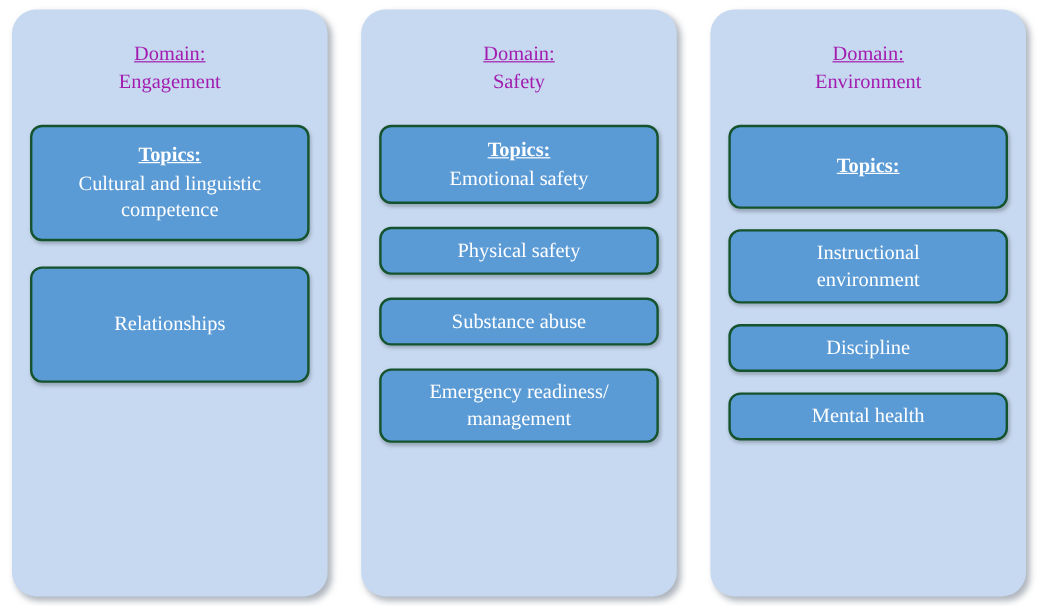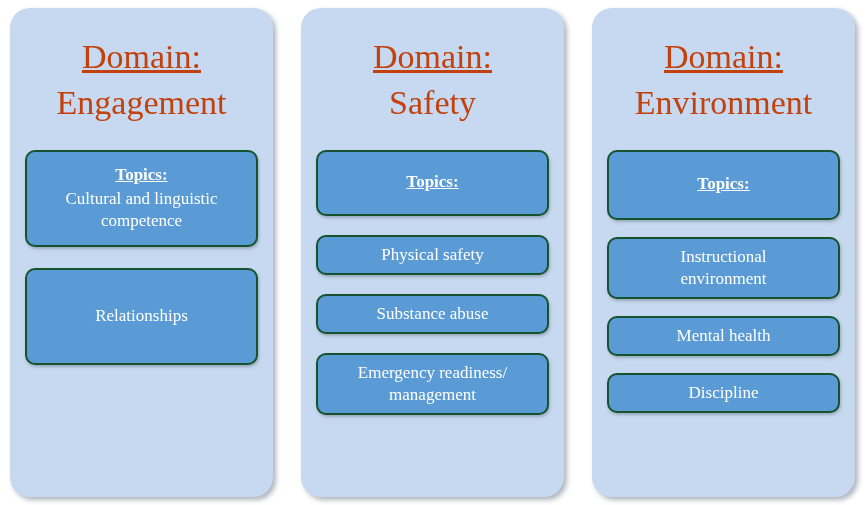--- a/index.html
+++ b/index.html
@@ -23,24 +23,24 @@
     background: #c7d9f0;
     border-radius: 20px;
     box-shadow: 3px 3px 5px rgba(110, 120, 135, 0.55);
     padding: 12px 15px 22px;
     display: flex;
     flex-direction: column;
   }
   .panel-title {
     margin: 14px 0 24px;
     text-align: center;
-    font-size: 34px;
+    font-size: 17px;
     font-weight: normal;
     line-height: 1.35;
-    color: #c2410c;
+    color: #a21caf;
   }
   .u { text-decoration: underline; }
   .boxes {
     display: flex;
     flex-direction: column;
     flex: 1;
   }
   .box {
     box-sizing: border-box;
     background: #5b9bd5;
@@ -97,20 +97,21 @@
   </section>
 
   <section class="panel col-safety">
     <h2 class="panel-title">
       <span class="u">Domain:</span><br>
       <span>Safety</span>
     </h2>
     <div class="boxes">
       <div class="box first">
         <div class="topics-label">Topics:</div>
+        <div class="box-text">Emotional safety</div>
       </div>
       <div class="box">
         <div class="box-text">Physical safety</div>
       </div>
       <div class="box">
         <div class="box-text">Substance abuse</div>
       </div>
       <div class="box">
         <div class="box-text">Emergency readiness/
 management</div>
@@ -125,21 +126,21 @@
     </h2>
     <div class="boxes">
       <div class="box first">
         <div class="topics-label">Topics:</div>
       </div>
       <div class="box">
         <div class="box-text">Instructional
 environment</div>
       </div>
       <div class="box">
-        <div class="box-text">Mental health</div>
+        <div class="box-text">Discipline</div>
       </div>
       <div class="box">
-        <div class="box-text">Discipline</div>
+        <div class="box-text">Mental health</div>
       </div>
     </div>
   </section>
 
 </div>
 
 </body></html>

